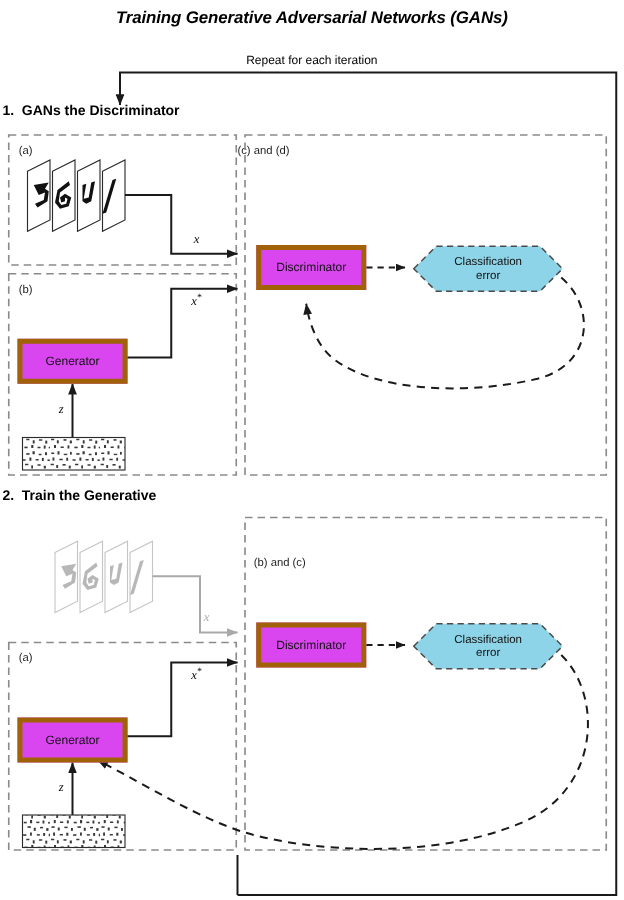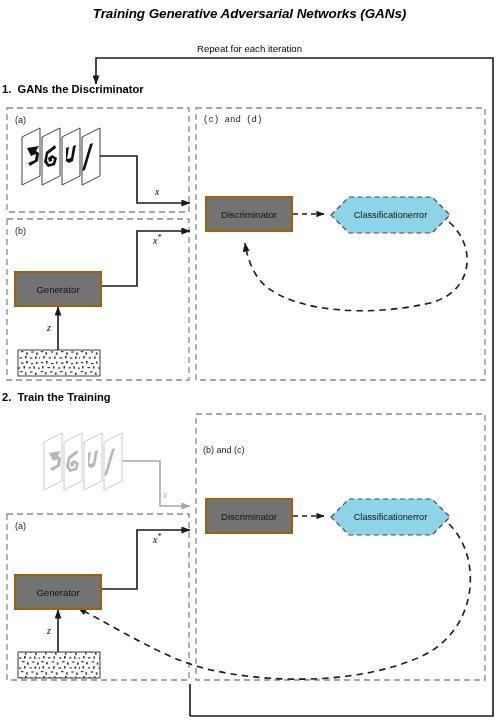--- a/index.html
+++ b/index.html
@@ -24,29 +24,29 @@
     position:absolute;font-size:11.2px;font-weight:bold;
   }
   #step1-title{left:2px;top:83px;}
   #step2-title{left:2px;top:391px;}
 
   .panel-label{
     position:absolute;font-size:9px;color:#222;
   }
 
   .nodebox{
-    position:absolute;background:#737373;border:2px solid #a16207;
+    position:absolute;background:#d946ef;border:4px solid #a16207;
     display:flex;align-items:center;justify-content:center;
     font-size:9.6px;color:#111;box-sizing:border-box;
   }
 
   .hexwrap{position:absolute;}
   .hexwrap .hexlabel{
     position:absolute;left:0;top:0;width:100%;height:100%;
-    display:flex;align-items:center;justify-content:center;
+    display:flex;flex-direction:column;align-items:center;justify-content:center;
     font-size:9.2px;line-height:11px;color:#111;text-align:center;
     pointer-events:none;
   }
 
   .varlabel{position:absolute;font-style:italic;font-size:10px;font-family:"Liberation Serif",serif;}
   .varlabel.faded{color:#a8a8a8;}
   .varlabel sup{font-size:7.5px;font-style:italic;}
 </style>
 </head>
 <body>
@@ -55,26 +55,26 @@
 
   <div class="title">Training Generative Adversarial Networks (GANs)</div>
   <div class="repeat-label">Repeat for each iteration</div>
 
   <div class="step-title" id="step1-title">
     <span>1.</span>
     <span style="display:inline-block;width:3px"></span><span>GANs the Discriminator</span>
   </div>
   <div class="step-title" id="step2-title">
     <span>2.</span>
-    <span style="display:inline-block;width:3px"></span><span>Train the Training</span>
+    <span style="display:inline-block;width:3px"></span><span>Train the Generative</span>
   </div>
 
   <div class="panel-label" style="left:15px;top:115px;">(a)</div>
   <div class="panel-label" style="left:15px;top:226px;">(b)</div>
-  <div class="panel-label" style="left:203px;top:115px;font-family:Liberation Mono, monospace;">(c) and (d)</div>
+  <div class="panel-label" style="left:190px;top:115px;">(c) and (d)</div>
   <div class="panel-label" style="left:15px;top:521px;">(a)</div>
   <div class="panel-label" style="left:203px;top:421px;margin-top:24px;">(b) and (c)</div>
 
   <svg class="layer" viewBox="0 0 499 720">
     <defs>
       <marker id="arrHead" markerWidth="9" markerHeight="7" refX="8.6" refY="3.5" orient="auto" markerUnits="userSpaceOnUse">
         <path d="M0,0 L9,3.5 L0,7 Z" fill="#1a1a1a"></path>
       </marker>
       <marker id="arrHeadFade" markerWidth="9" markerHeight="7" refX="8.6" refY="3.5" orient="auto" markerUnits="userSpaceOnUse">
         <path d="M0,0 L9,3.5 L0,7 Z" fill="#a9a9a9"></path>

